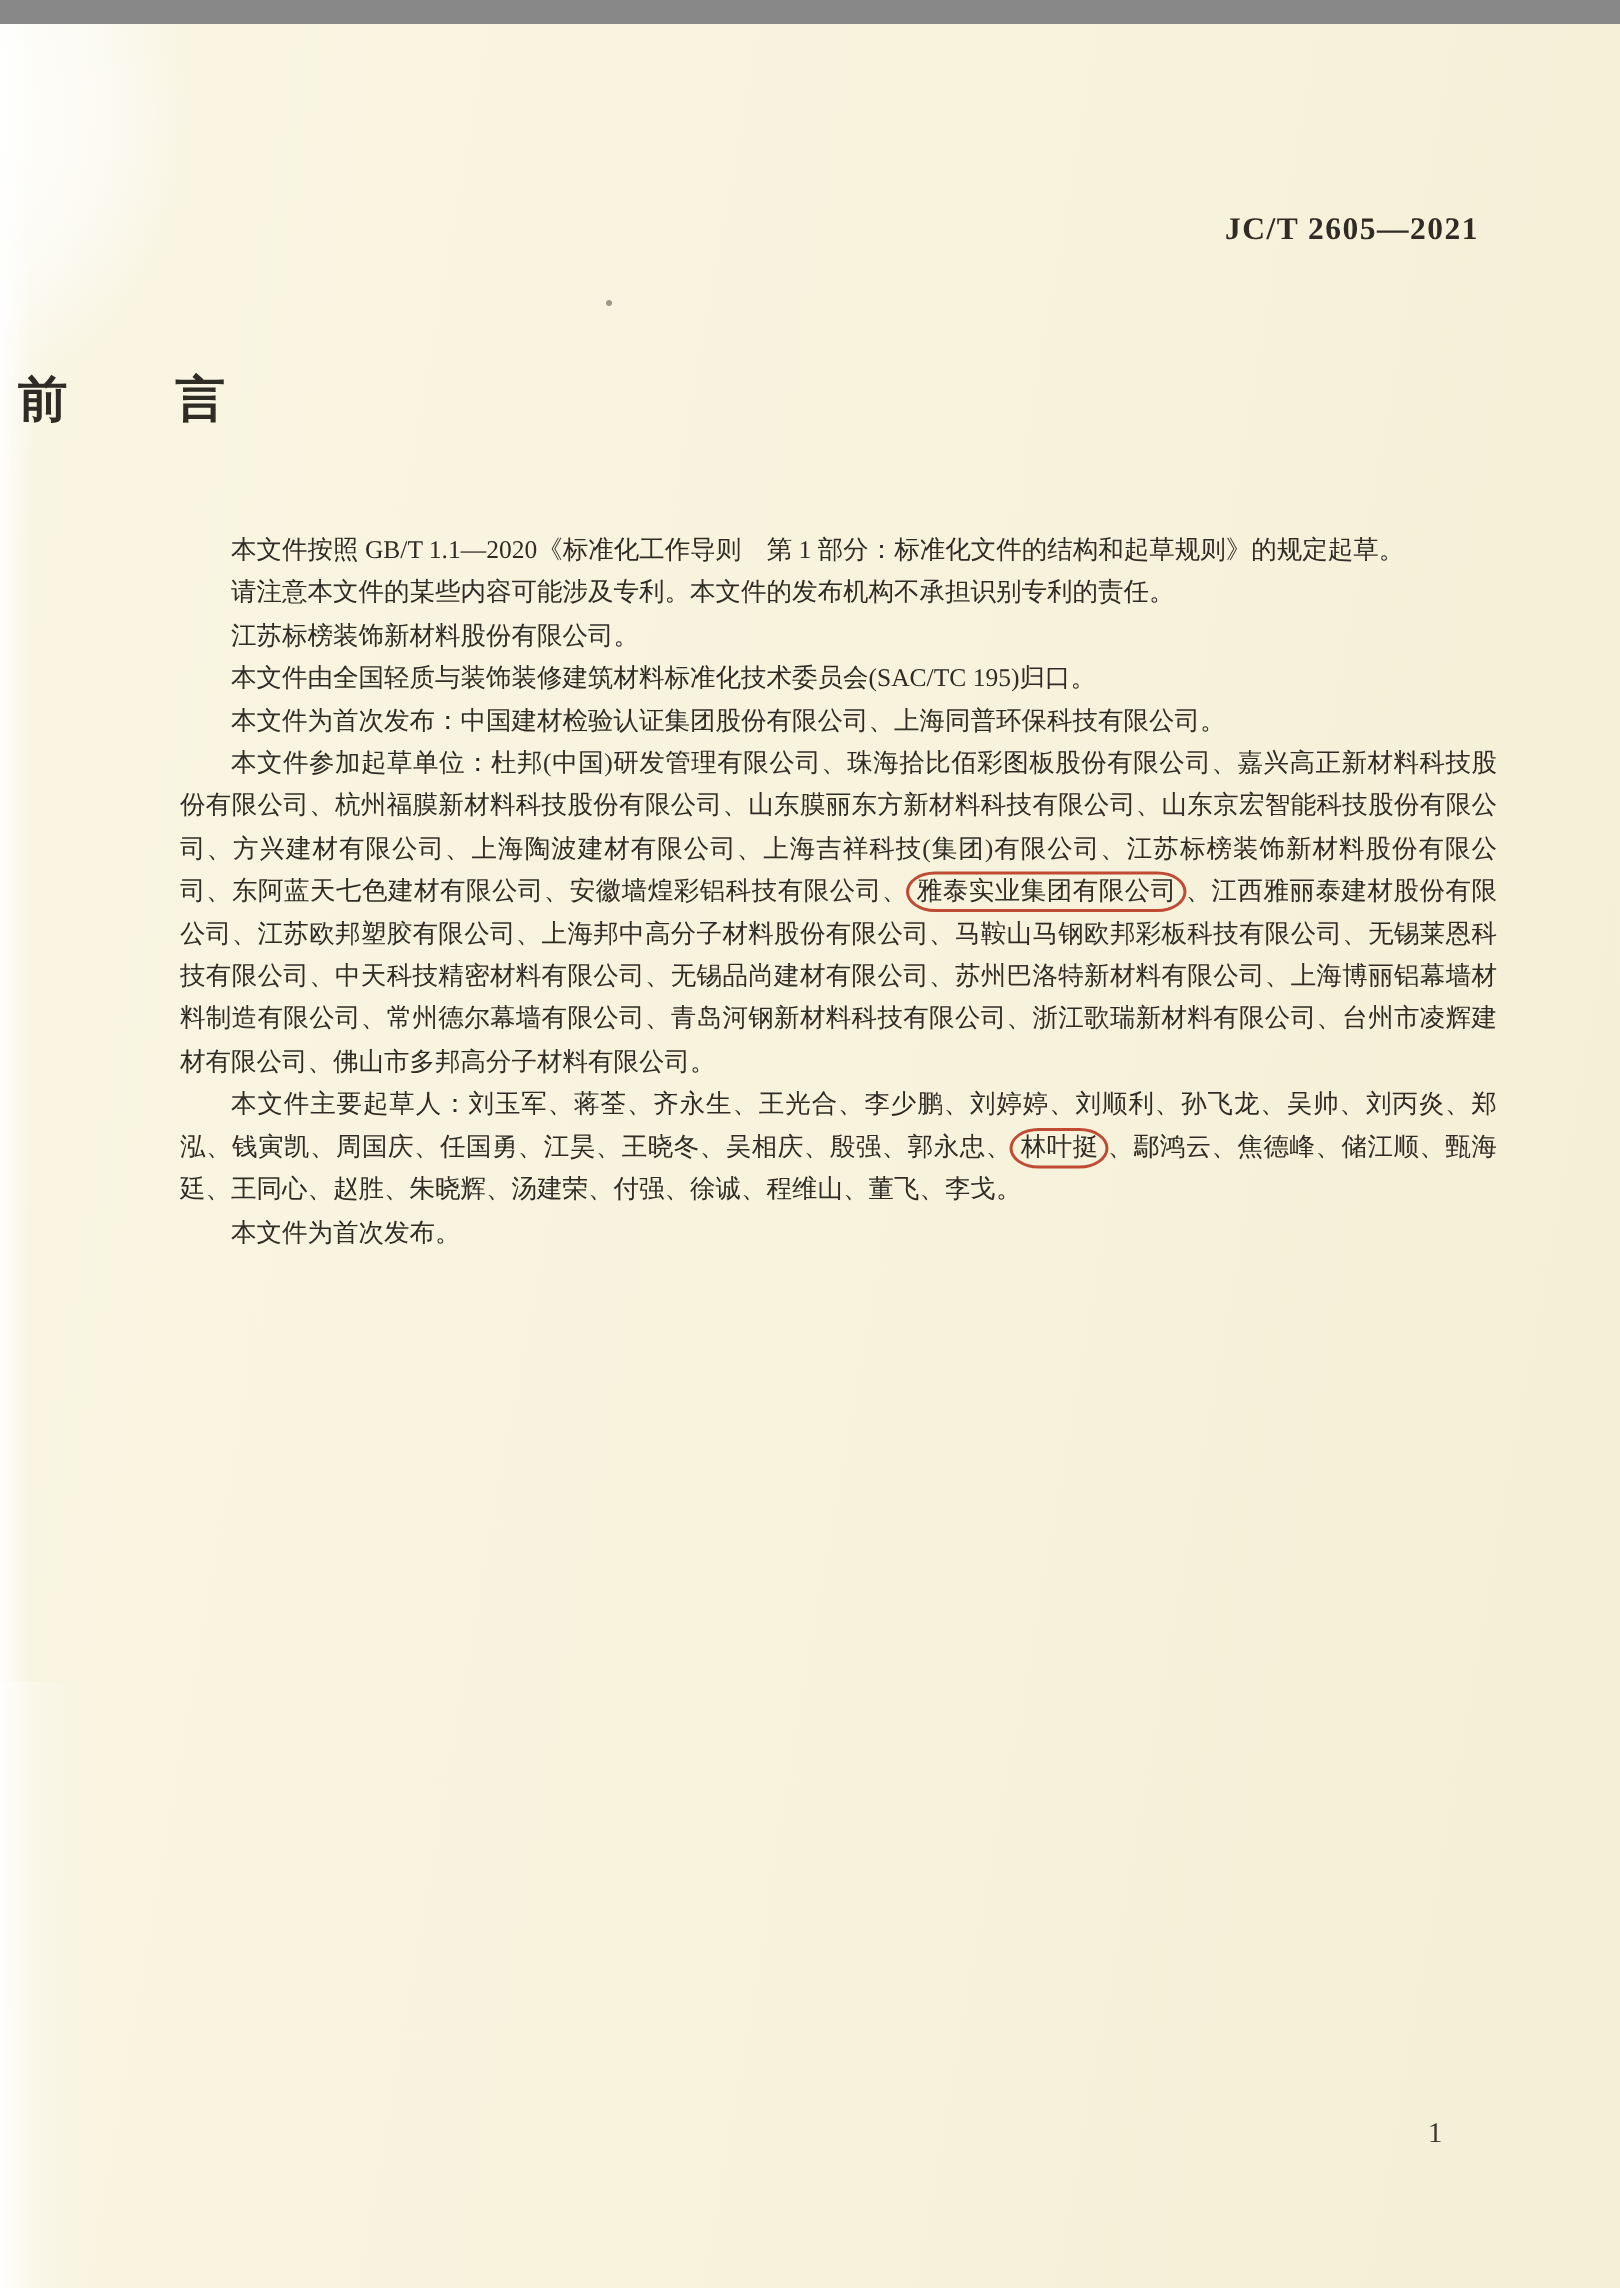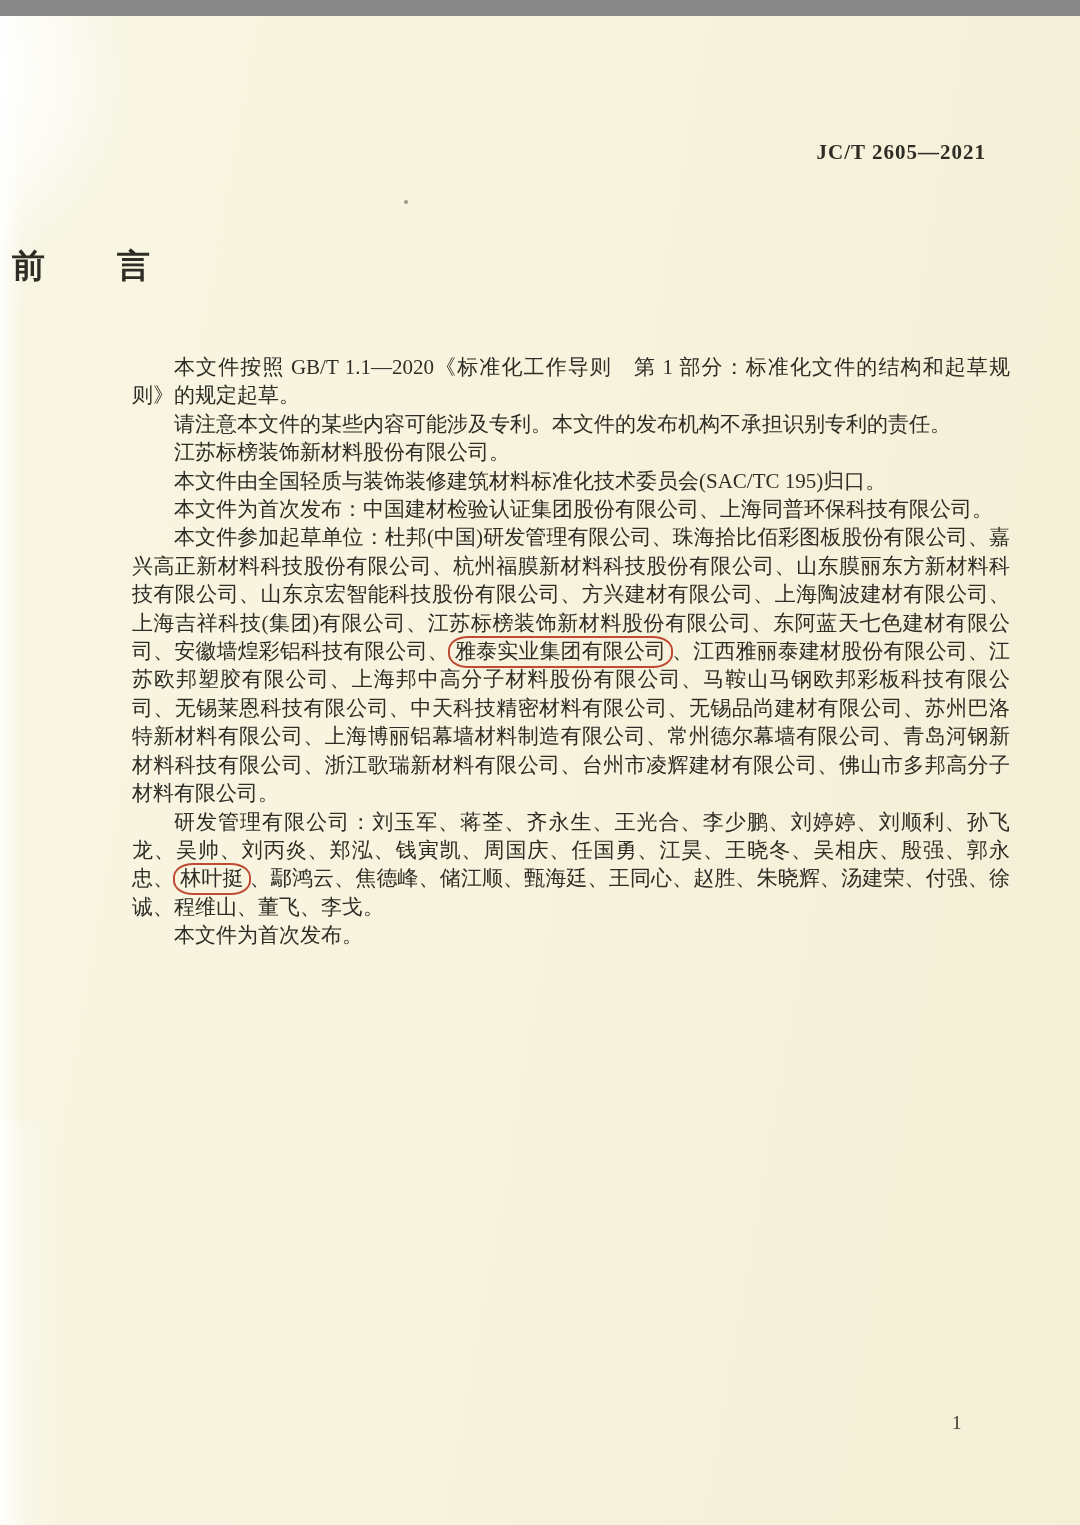--- a/index.html
+++ b/index.html
@@ -57,23 +57,23 @@
     left: 12px;
     width: 100%;
     margin: 0;
     font-size: 33px;
     font-weight: bold;
     letter-spacing: 2px;
   }
   .content {
     position: absolute;
     top: 337px;
-    left: 132px;
+    left: 120px;
     width: 878px;
-    font-size: 21px;
+    font-size: 17px;
     line-height: 28.4px;
     text-align: justify;
   }
   .para {
     margin: 0;
     text-indent: 2em;
   }
   .circled {
     border: 2.5px solid #bf4b33;
     border-radius: 20px / 14px;
@@ -100,18 +100,18 @@
 
   <h1 class="title">前　　言</h1>
 
   <div class="content">
       <p class="para"><span>本文件按照 GB/T 1.1—2020《标准化工作导则　第 1 部分：标准化文件的结构和起草规则》的规定起草。</span></p>
       <p class="para"><span>请注意本文件的某些内容可能涉及专利。本文件的发布机构不承担识别专利的责任。</span></p>
       <p class="para"><span>江苏标榜装饰新材料股份有限公司。</span></p>
       <p class="para"><span>本文件由全国轻质与装饰装修建筑材料标准化技术委员会(SAC/TC 195)归口。</span></p>
       <p class="para"><span>本文件为首次发布：中国建材检验认证集团股份有限公司、上海同普环保科技有限公司。</span></p>
       <p class="para"><span>本文件参加起草单位：杜邦(中国)研发管理有限公司、珠海拾比佰彩图板股份有限公司、嘉兴高正新材料科技股份有限公司、杭州福膜新材料科技股份有限公司、山东膜丽东方新材料科技有限公司、山东京宏智能科技股份有限公司、方兴建材有限公司、上海陶波建材有限公司、上海吉祥科技(集团)有限公司、江苏标榜装饰新材料股份有限公司、东阿蓝天七色建材有限公司、安徽墙煌彩铝科技有限公司、</span><span class="circled" style="border-color: rgb(191, 75, 51);">雅泰实业集团有限公司</span><span>、江西雅丽泰建材股份有限公司、江苏欧邦塑胶有限公司、上海邦中高分子材料股份有限公司、马鞍山马钢欧邦彩板科技有限公司、无锡莱恩科技有限公司、中天科技精密材料有限公司、无锡品尚建材有限公司、苏州巴洛特新材料有限公司、上海博丽铝幕墙材料制造有限公司、常州德尔幕墙有限公司、青岛河钢新材料科技有限公司、浙江歌瑞新材料有限公司、台州市凌辉建材有限公司、佛山市多邦高分子材料有限公司。</span></p>
-      <p class="para"><span>研发管理有限公司：刘玉军、蒋荃、齐永生、王光合、李少鹏、刘婷婷、刘顺利、孙飞龙、吴帅、刘丙炎、郑泓、钱寅凯、周国庆、任国勇、江昊、王晓冬、吴相庆、殷强、郭永忠、</span><span class="circled" style="border-color: rgb(191, 75, 51);">林叶挺</span><span>、鄢鸿云、焦德峰、储江顺、甄海廷、王同心、赵胜、朱晓辉、汤建荣、付强、徐诚、程维山、董飞、李戈。</span></p>
+      <p class="para"><span>本文件主要起草人：刘玉军、蒋荃、齐永生、王光合、李少鹏、刘婷婷、刘顺利、孙飞龙、吴帅、刘丙炎、郑泓、钱寅凯、周国庆、任国勇、江昊、王晓冬、吴相庆、殷强、郭永忠、</span><span class="circled" style="border-color: rgb(191, 75, 51);">林叶挺</span><span>、鄢鸿云、焦德峰、储江顺、甄海廷、王同心、赵胜、朱晓辉、汤建荣、付强、徐诚、程维山、董飞、李戈。</span></p>
       <p class="para"><span>本文件为首次发布。</span></p>
     </div>
 
   <div class="page-number">1</div>
 </div>
 
 </body></html>

